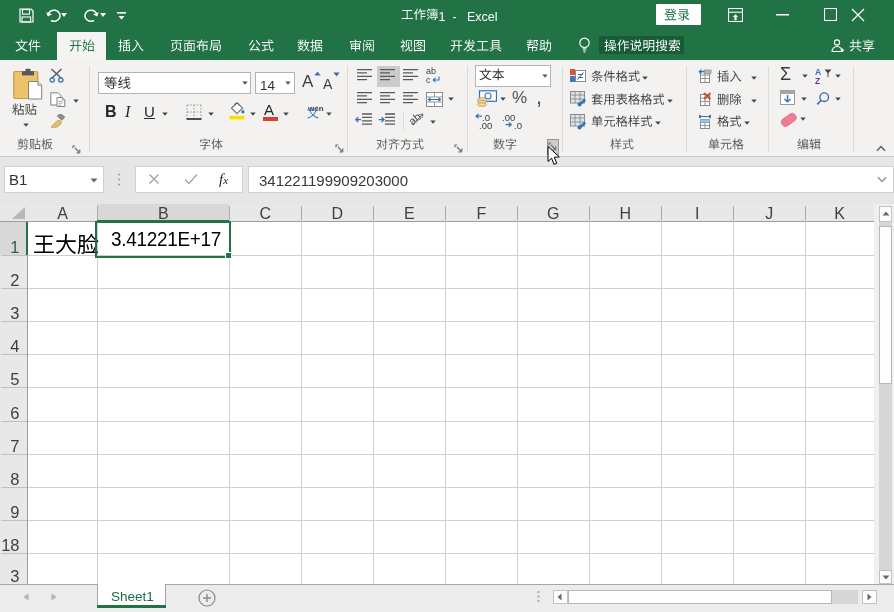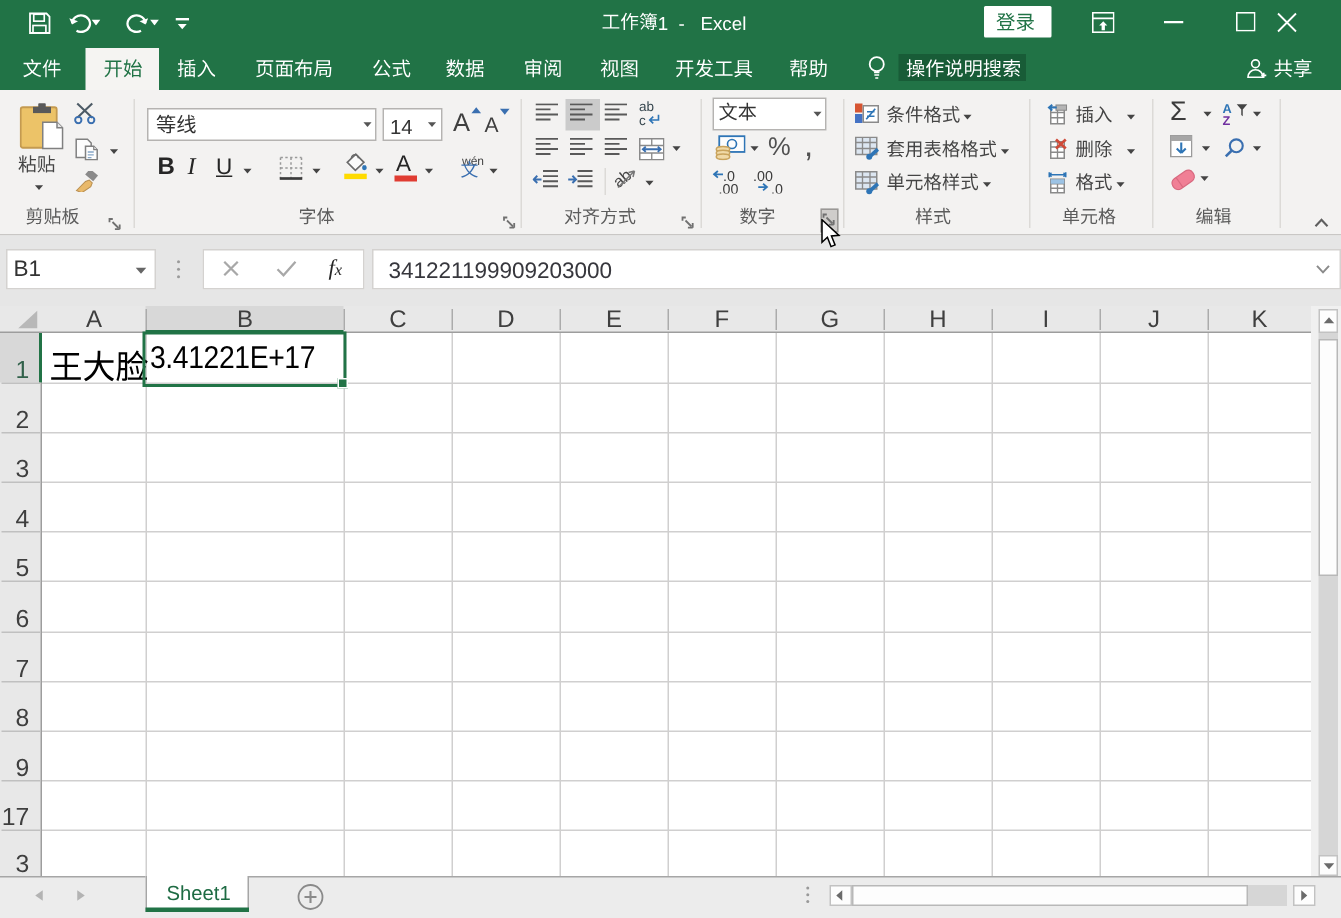--- a/index.html
+++ b/index.html
@@ -335,21 +335,21 @@
       <path d="M0.3 0.5h5.4L3 3.7z" fill="#444"></path>
     </svg>
   </div>
 <div style="position:absolute;left:264px;top:101px;"><span style="font-size:15px;color:#262626;line-height:16px;">A</span></div>
 <div class="abs" style="left:262.5px;top:117px;width:15px;height:4px;background:#e03c32;"></div>
 <div style="position:absolute;left:283px;top:112px;">
     <svg width="6" height="4" viewBox="0 0 6 4">
       <path d="M0.3 0.5h5.4L3 3.7z" fill="#444"></path>
     </svg>
   </div>
-<div style="position:absolute;left:308px;top:97px;"><span style="font-size:8px;color:#444;line-height:8px;">wén</span></div>
+<div style="position:absolute;left:308px;top:97px;"><span style="font-size:8px;color:#444;line-height:8px;font-weight:bold;">wén</span></div>
 <div style="position:absolute;left:307px;top:106.5px;">
     <svg width="12.0" height="13.4" viewBox="0 0 12.0 13.4">
       <path d="M5.1 0.7C5.4 1.3 5.8 2.1 6.0 2.6L7.0 2.2C6.8 1.8 6.4 1.0 6.0 0.4ZM0.6 2.6V3.5H2.5C3.2 5.3 4.1 6.9 5.4 8.2C4.0 9.3 2.4 10.1 0.4 10.6C0.6 10.9 0.9 11.3 1.0 11.5C3.0 10.8 4.7 10.0 6.0 8.8C7.4 10.0 9.0 10.9 11.0 11.4C11.1 11.2 11.4 10.8 11.6 10.6C9.7 10.1 8.1 9.3 6.7 8.1C7.9 6.9 8.9 5.4 9.6 3.5H11.4V2.6ZM6.0 7.5C4.9 6.4 4.0 5.0 3.4 3.5H8.5C7.9 5.1 7.1 6.4 6.0 7.5Z" fill="#3a6fb0"></path>
     </svg>
   </div>
 <div style="position:absolute;left:326px;top:112px;">
     <svg width="6" height="4" viewBox="0 0 6 4">
       <path d="M0.3 0.5h5.4L3 3.7z" fill="#444"></path>
     </svg>
   </div>
@@ -706,21 +706,21 @@
 <div class="abs" style="left:0;top:372.4px;width:19.5px;height:16px;color:#3f3f3f;font-size:16.5px;text-align:right;line-height:14px;">5</div>
 <div class="abs" style="left:1px;top:387.4px;width:26px;height:1px;background:#c0c0c0;"></div>
 <div class="abs" style="left:0;top:405.5px;width:19.5px;height:16px;color:#3f3f3f;font-size:16.5px;text-align:right;line-height:14px;">6</div>
 <div class="abs" style="left:1px;top:420.5px;width:26px;height:1px;background:#c0c0c0;"></div>
 <div class="abs" style="left:0;top:438.6px;width:19.5px;height:16px;color:#3f3f3f;font-size:16.5px;text-align:right;line-height:14px;">7</div>
 <div class="abs" style="left:1px;top:453.6px;width:26px;height:1px;background:#c0c0c0;"></div>
 <div class="abs" style="left:0;top:471.7px;width:19.5px;height:16px;color:#3f3f3f;font-size:16.5px;text-align:right;line-height:14px;">8</div>
 <div class="abs" style="left:1px;top:486.7px;width:26px;height:1px;background:#c0c0c0;"></div>
 <div class="abs" style="left:0;top:504.79999999999995px;width:19.5px;height:16px;color:#3f3f3f;font-size:16.5px;text-align:right;line-height:14px;">9</div>
 <div class="abs" style="left:1px;top:519.8px;width:26px;height:1px;background:#c0c0c0;"></div>
-<div class="abs" style="left:0;top:537.9px;width:19.5px;height:16px;color:#3f3f3f;font-size:16.5px;text-align:right;line-height:14px;">17</div>
+<div class="abs" style="left:0;top:537.9px;width:19.5px;height:16px;color:#3f3f3f;font-size:16.5px;text-align:right;line-height:14px;">18</div>
 <div class="abs" style="left:1px;top:552.9px;width:26px;height:1px;background:#c0c0c0;"></div>
 <div class="abs" style="left:0;top:568.5px;width:19.5px;height:16px;color:#3f3f3f;font-size:16.5px;text-align:right;line-height:14px;">3</div>
 <div class="abs" style="left:97.3px;top:221.5px;width:1px;height:362.0px;background:#d0cfcf;"></div>
 <div class="abs" style="left:229.3px;top:221.5px;width:1px;height:362.0px;background:#d0cfcf;"></div>
 <div class="abs" style="left:301.3px;top:221.5px;width:1px;height:362.0px;background:#d0cfcf;"></div>
 <div class="abs" style="left:373.3px;top:221.5px;width:1px;height:362.0px;background:#d0cfcf;"></div>
 <div class="abs" style="left:445.3px;top:221.5px;width:1px;height:362.0px;background:#d0cfcf;"></div>
 <div class="abs" style="left:517.3px;top:221.5px;width:1px;height:362.0px;background:#d0cfcf;"></div>
 <div class="abs" style="left:589.3px;top:221.5px;width:1px;height:362.0px;background:#d0cfcf;"></div>
 <div class="abs" style="left:661.3px;top:221.5px;width:1px;height:362.0px;background:#d0cfcf;"></div>
@@ -735,21 +735,21 @@
 <div class="abs" style="left:28px;top:420.5px;width:846px;height:1px;background:#d0cfcf;"></div>
 <div class="abs" style="left:28px;top:453.6px;width:846px;height:1px;background:#d0cfcf;"></div>
 <div class="abs" style="left:28px;top:486.7px;width:846px;height:1px;background:#d0cfcf;"></div>
 <div class="abs" style="left:28px;top:519.8px;width:846px;height:1px;background:#d0cfcf;"></div>
 <div class="abs" style="left:28px;top:552.9px;width:846px;height:1px;background:#d0cfcf;"></div>
 <div style="position:absolute;left:32.5px;top:232.5px;">
     <svg width="66.0" height="24.6" viewBox="0 0 66.0 24.6">
       <path d="M1.1 18.5V20.1H20.9V18.5H11.8V11.7H19.0V10.1H11.8V4.0H19.7V2.4H2.3V4.0H10.1V10.1H3.2V11.7H10.1V18.5Z M32.1 0.9C32.1 2.6 32.1 4.9 31.8 7.2H23.4V8.9H31.5C30.6 13.1 28.4 17.3 22.9 19.7C23.4 20.1 23.9 20.7 24.2 21.1C29.6 18.6 31.9 14.4 33.0 10.1C34.7 15.2 37.6 19.1 41.8 21.1C42.1 20.6 42.7 19.9 43.1 19.5C38.8 17.8 35.9 13.8 34.4 8.9H42.7V7.2H33.6C33.9 4.9 33.9 2.7 33.9 0.9Z M53.3 11.6C53.9 13.2 54.5 15.4 54.7 16.9L56.1 16.5C55.9 15.1 55.2 12.9 54.6 11.2ZM57.5 10.9C57.9 12.6 58.3 14.8 58.4 16.2L59.7 16.0C59.6 14.6 59.2 12.4 58.8 10.8ZM58.1 0.7C56.7 3.7 54.3 6.3 51.8 8.0V1.9H46.1V9.7C46.1 12.9 46.0 17.3 44.6 20.4C44.9 20.5 45.6 20.9 45.9 21.1C46.8 19.1 47.2 16.4 47.4 13.9H50.3V19.1C50.3 19.3 50.2 19.4 49.9 19.4C49.7 19.4 49.0 19.4 48.2 19.4C48.4 19.8 48.6 20.5 48.6 20.9C49.9 20.9 50.6 20.9 51.1 20.6C51.6 20.3 51.8 19.9 51.8 19.1V8.7C52.0 9.0 52.2 9.4 52.4 9.6C53.1 9.1 53.8 8.5 54.6 7.8V9.1H62.0V7.7H54.7C56.0 6.4 57.3 5.0 58.3 3.3C60.0 5.5 62.5 7.9 64.7 9.4C64.9 9.0 65.2 8.3 65.5 7.9C63.3 6.6 60.6 4.2 59.1 2.0L59.5 1.2ZM47.5 3.4H50.3V7.0H47.5ZM47.5 8.6H50.3V12.3H47.5C47.5 11.4 47.5 10.5 47.5 9.7ZM52.2 18.6V20.1H65.0V18.6H60.9C62.0 16.5 63.4 13.5 64.3 11.2L62.8 10.8C62.1 13.1 60.7 16.5 59.5 18.6Z" fill="#000"></path>
     </svg>
   </div>
-<div style="position:absolute;left:100px;top:226.5px;text-decoration:underline;"><span style="font-size:21px;color:#000;line-height:24px;letter-spacing:-0.3px;display:inline-block;transform:scaleX(0.9);transform-origin:0 0;">3.41221E+17</span></div>
+<div style="position:absolute;left:111px;top:226.5px;text-decoration:underline;"><span style="font-size:21px;color:#000;line-height:24px;letter-spacing:-0.3px;display:inline-block;transform:scaleX(0.9);transform-origin:0 0;">3.41221E+17</span></div>
 <div class="abs" style="left:95.3px;top:220.5px;width:136px;height:37px;border:2px solid #217346;background:transparent;"></div>
 <div class="abs" style="left:225.3px;top:251.5px;width:7px;height:7px;background:#217346;border:1px solid #fff;"></div>
 <div class="abs" style="left:874px;top:203.5px;width:20px;height:380.0px;background:#f0f0f0;"></div>
 <div class="abs" style="left:878.5px;top:205.5px;width:13.5px;height:378.0px;background:#d6d6d6;"></div>
 <div class="abs" style="left:878.5px;top:205.5px;width:13.5px;height:16px;background:#fdfdfd;border:1px solid #c2c2c2;"></div>
 <div style="position:absolute;left:881.5px;top:211px;">
     <svg width="8" height="5" viewBox="0 0 8 5">
       <path d="M4 0.5 7.5 4.5H0.5z" fill="#6a6a6a"></path>
     </svg>
   </div>

